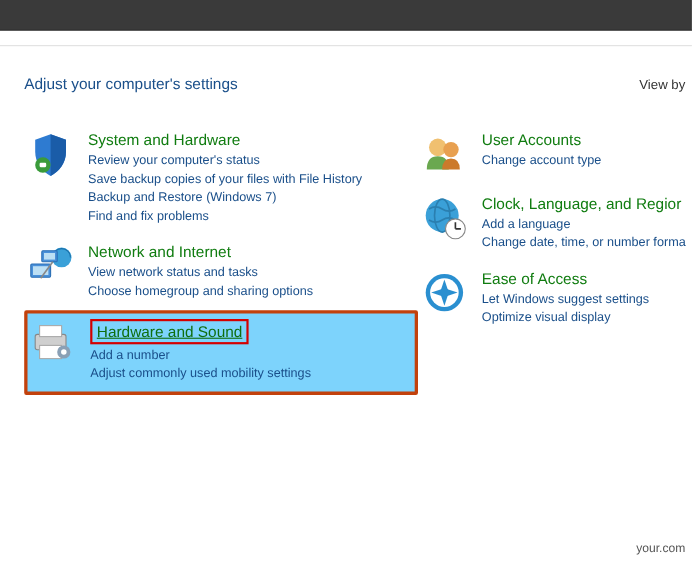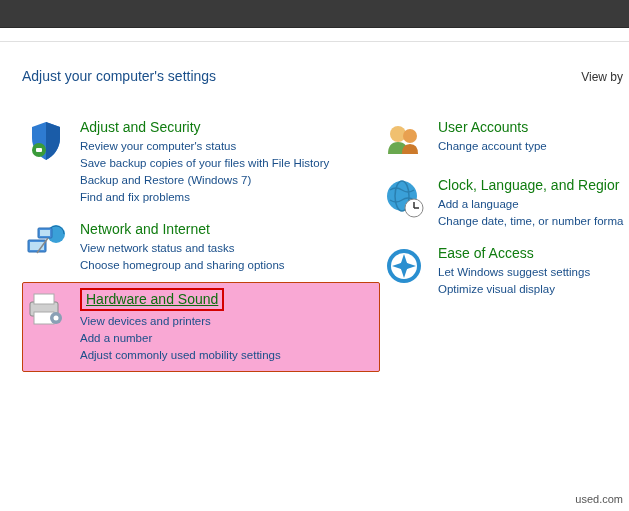--- a/index.html
+++ b/index.html
@@ -49,22 +49,22 @@
   }
   .col-left  { width: 358px; }
   .col-right { flex: 1; }
   .category {
     display: flex;
     align-items: flex-start;
     padding: 6px 2px 8px 2px;
     gap: 12px;
   }
   .category.highlighted {
-    background: #f9a8d4;
-    border: 1px solid #c2410c;
+    background: #7dd3fc;
+    border: 3px solid #c2410c;
     border-radius: 2px;
     padding: 5px 1px 7px 1px;
   }
   .cat-icon {
     width: 44px;
     height: 44px;
     flex: 0 0 44px;
     display: flex;
     align-items: center;
     justify-content: center;
@@ -138,21 +138,21 @@
       <div class="category">
         <div class="cat-icon">
           <svg viewBox="0 0 44 44" width="44" height="44">
             <path d="M22 4 L36 9 V20 C36 30 30 38 22 42 C14 38 8 30 8 20 V9 Z" fill="#2e7bd1"></path>
             <path d="M22 4 L22 42 C30 38 36 30 36 20 V9 Z" fill="#1a5ca8"></path>
             <circle cx="15" cy="32" r="7" fill="#3a9b3a"></circle>
             <rect x="12" y="30" width="6" height="4" fill="#fff" rx="1"></rect>
           </svg>
         </div>
         <div class="cat-body">
-          <a class="cat-title">Adjust and Security</a>
+          <a class="cat-title">System and Hardware</a>
           <a class="link">Review your computer's status</a>
           <a class="link">Save backup copies of your files with File History</a>
           <a class="link">Backup and Restore (Windows 7)</a>
           <a class="link">Find and fix problems</a>
         </div>
       </div>
 
       <div class="category">
         <div class="cat-icon">
           <svg viewBox="0 0 44 44" width="44" height="44">
@@ -177,21 +177,20 @@
           <svg viewBox="0 0 44 44" width="44" height="44">
             <rect x="6" y="14" width="28" height="14" rx="2" fill="#cfcfcf" stroke="#888"></rect>
             <rect x="10" y="6" width="20" height="10" fill="#fff" stroke="#aaa"></rect>
             <rect x="10" y="24" width="20" height="12" fill="#fff" stroke="#aaa"></rect>
             <circle cx="32" cy="30" r="6" fill="#8aa0b5"></circle>
             <circle cx="32" cy="30" r="2.5" fill="#fff"></circle>
           </svg>
         </div>
         <div class="cat-body">
           <a class="cat-title boxed">Hardware and Sound</a>
-          <a class="link">View devices and printers</a>
           <a class="link">Add a number</a>
           <a class="link">Adjust commonly used mobility settings</a>
         </div>
       </div>
 
 
     </div>
 
     <div class="col-right">
 
@@ -246,13 +245,13 @@
           <a class="cat-title">Ease of Access</a>
           <a class="link">Let Windows suggest settings</a>
           <a class="link">Optimize visual display</a>
         </div>
       </div>
 
     </div>
   </div>
 </div>
 
-<div class="watermark">used.com</div>
+<div class="watermark">your.com</div>
 
 </body></html>

